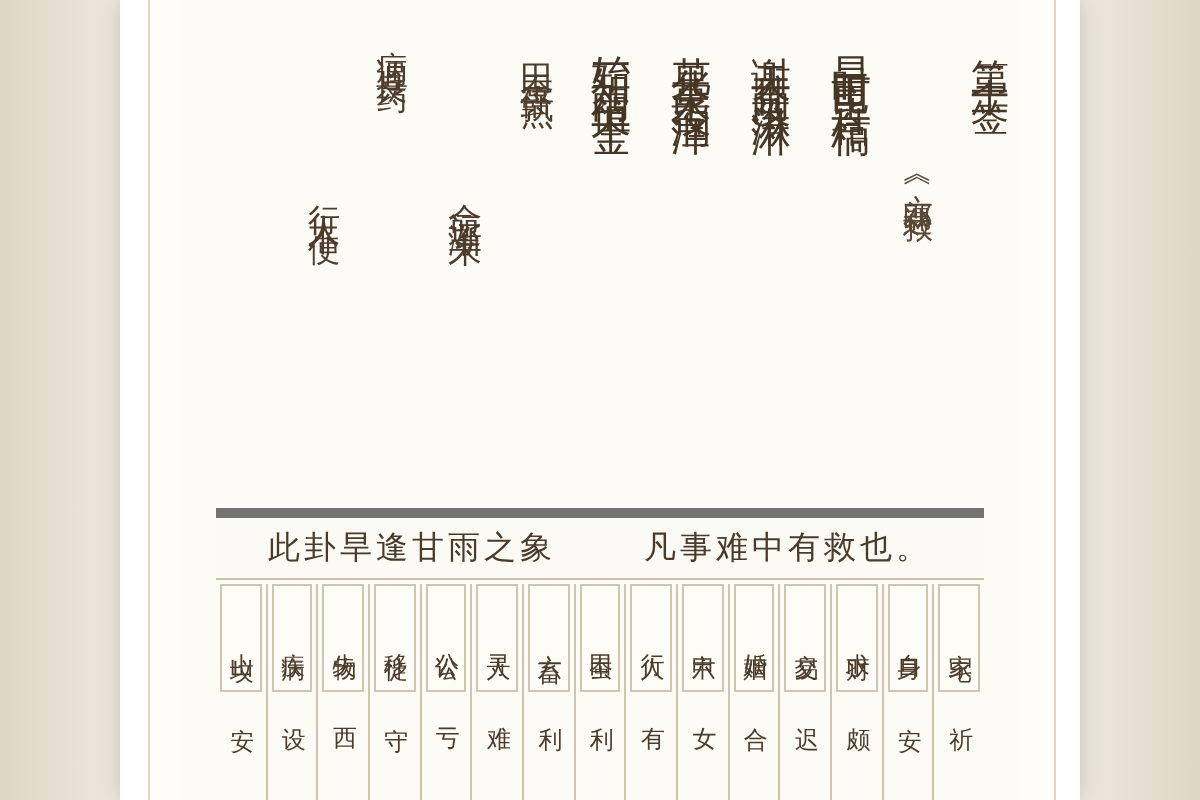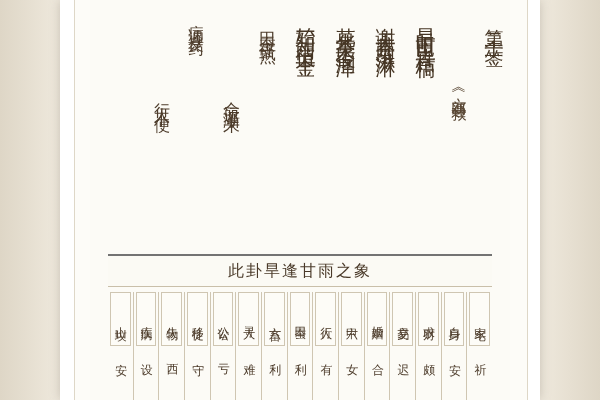--- a/index.html
+++ b/index.html
@@ -127,21 +127,21 @@
     padding-top: 86px;
   }
 
   
   .interp {
     position: absolute;
     left: 108px;
     top: 254px;
     width: 384px;
     height: 30px;
-    border-top: 2px solid #737373;
+    border-top: 5px solid #737373;
     border-bottom: 1px solid #c9bfa9;
     display: flex;
     align-items: center;
     justify-content: center;
     gap: 44px;
     background: #fbfaf4;
   }
   .interp span {
     font-size: 16px;
     color: #4a3a29;
@@ -219,20 +219,21 @@
     <div class="vcol col-verse">花果草木皆润泽，</div>
     <div class="vcol col-verse">始知一雨值千金。</div>
     <div class="vcol col-small">田蚕倍熟</div>
     <div class="vcol col-small2">命运渐来</div>
     <div class="vcol col-tiny">病遇良药</div>
     <div class="vcol col-tiny2">行人不便</div>
   </div>
 
   <div class="interp">
     <span>此卦旱逢甘雨之象</span>
+    <span>凡事难中有救也。</span>
   </div>
 
   <div class="grid">
     <div class="gcol">
       <div class="ghead">
           <span class="t">家宅</span>
         </div>
       <div class="gbody">
           <span class="t">祈</span>
         </div>

